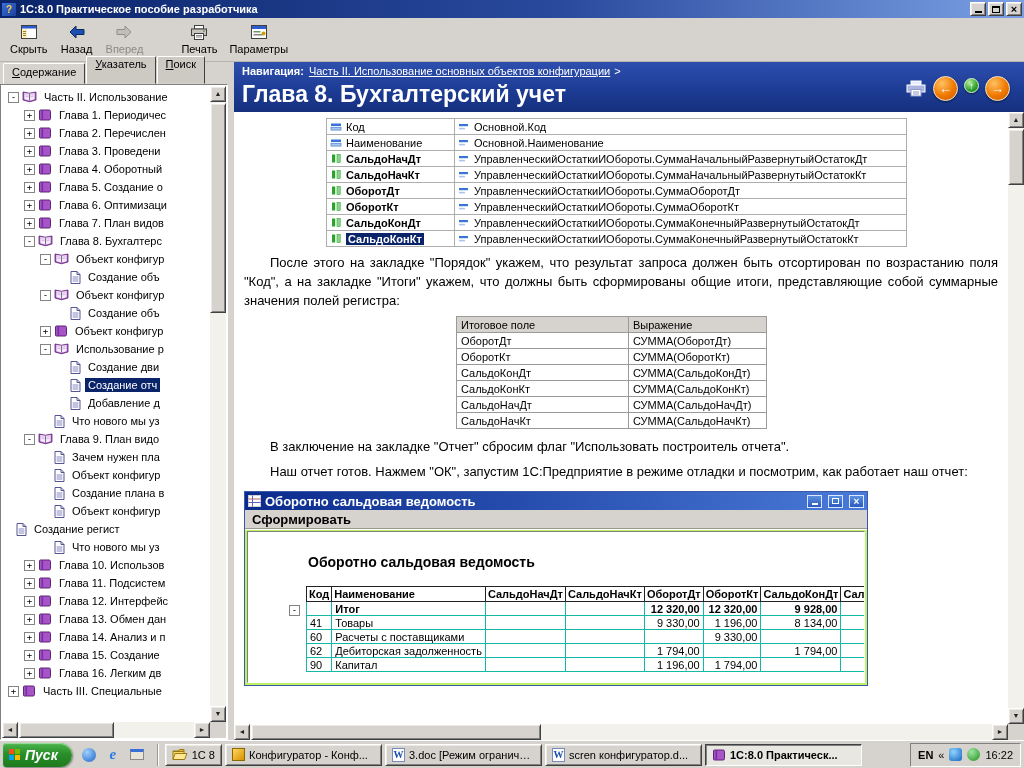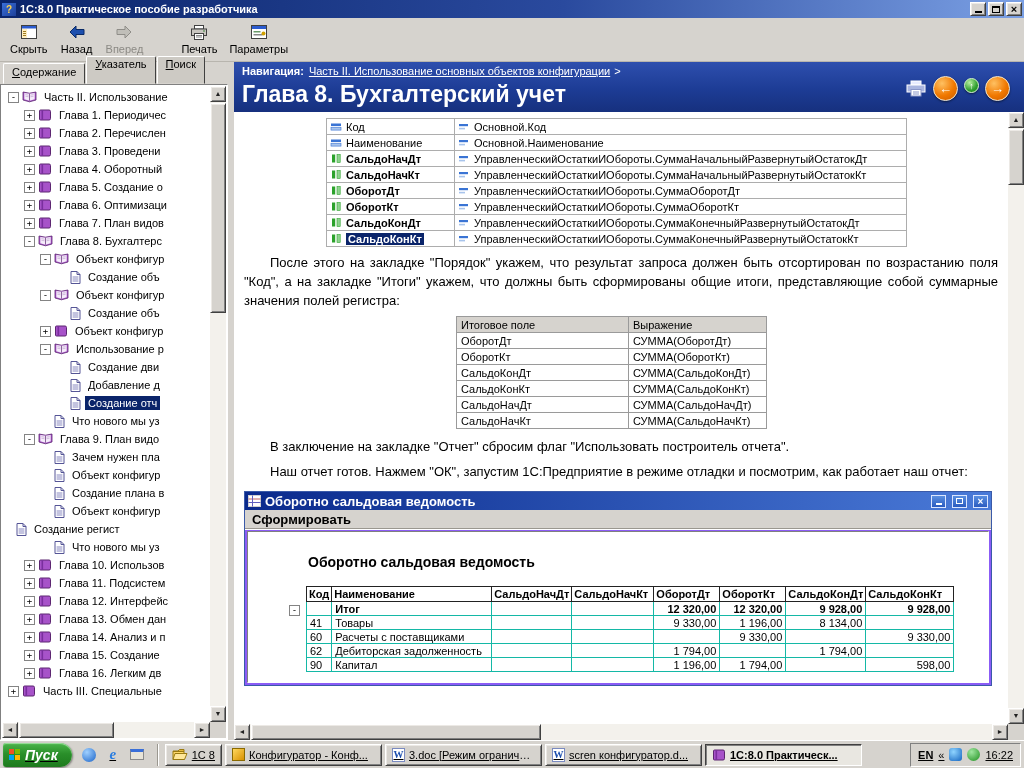--- a/index.html
+++ b/index.html
@@ -94,21 +94,21 @@
   .b{font-weight:bold;}
   .sel{background:#0a246a;color:#fff;font-weight:bold;padding:0 2px;}
 
   p.doc{margin:6px 0;text-indent:26px;text-align:justify;line-height:19px;}
 
   .ttab{border-collapse:collapse;margin:6px 0 8px 212px;font-size:11px;}
   .ttab th{background:#d6d3ce;font-weight:normal;text-align:left;}
   .ttab th,.ttab td{border:1px solid #9a9a9a;height:16px;padding:0 4px;white-space:nowrap;}
 
   
-  .repwin{width:748px;margin-top:10px;background:#8b5cf6;border:1px solid #3a5aa8;}
+  .repwin{width:624px;margin-top:10px;background:#bef264;border:1px solid #3a5aa8;}
   .rw-title{height:18px;display:flex;align-items:center;gap:4px;padding:0 3px;
     background:linear-gradient(90deg,#0a2a8c,#4a7ad8);}
   .rw-text{color:#fff;font-weight:bold;flex:1;white-space:nowrap;}
   .rw-btn{width:15px;height:13px;margin-left:2px;background:linear-gradient(180deg,#5b8fe0,#2a5bc0);
     border:1px solid #dce6ff;color:#fff;display:flex;align-items:center;justify-content:center;flex:none;}
   .rw-gmin{width:6px;height:7px;border-bottom:2px solid #fff;}
   .rw-gmax{width:7px;height:6px;border:1px solid #fff;}
   .rw-gclose{font-size:10px;line-height:9px;font-weight:bold;}
   .rw-cmd{height:19px;display:flex;align-items:center;padding:0 7px;background:#d6d3ce;
     border-bottom:1px solid #9a978f;box-shadow:0 1px 0 #fff;}
@@ -121,21 +121,21 @@
     background:#fff;font:9px/9px "DejaVu Sans Mono",monospace;text-align:center;}
   .rtab{border-collapse:collapse;table-layout:fixed;}
   .rtab th{border:1px solid #222;font-weight:bold;height:15px;padding:0 2px;text-align:left;
     white-space:nowrap;overflow:hidden;font-size:11px;}
   .rtab td{border:1px solid #14b8a6;height:14px;padding:0 3px;white-space:nowrap;overflow:hidden;}
   .rtab td.num{text-align:right;}
   .rtab tr.bold td{font-weight:bold;}
 
   
   .taskbar{position:absolute;left:0;right:0;bottom:0;height:28px;background:#d6d3ce;
-    border-top:1px solid #fff;display:flex;align-items:center;gap:3px;padding:0 3px;text-decoration:underline;}
+    border-top:1px solid #fff;display:flex;align-items:center;gap:3px;padding:0 3px;}
   .start{height:24px;display:flex;align-items:center;gap:5px;padding:0 14px 0 6px;color:#fff;
     font-weight:bold;font-style:italic;font-size:14px;border-radius:3px 12px 12px 3px;
     background:linear-gradient(180deg,#4cb64c,#2a8f2a 45%,#1d7a1d);
     box-shadow:inset 0 1px 1px #9fe09f,1px 1px 2px rgba(0,0,0,.4);}
   .winflag{display:inline-grid;grid-template-columns:5px 5px;gap:1px;}
   .winflag i{width:5px;height:5px;display:block;}
   .f1{background:#f25022;}.f2{background:#7fba00;}.f3{background:#00a4ef;}.f4{background:#ffb900;}
   .ql{display:flex;gap:2px;padding:0 3px;}
   .qbtn{width:22px;height:22px;display:flex;align-items:center;justify-content:center;}
   .qi-media{width:14px;height:14px;border-radius:50%;background:radial-gradient(circle at 35% 30%,#9fd0ff,#1c64c8);}
@@ -445,34 +445,34 @@
               <span class="texp-spacer"></span>
               <span class="ticn">
                 <svg width="11" height="13" viewBox="0 0 11 13">
                   <path d="M1 0.5 H7 L10 3.5 V12.5 H1 Z" fill="#fff" stroke="#555596"></path>
                   <path d="M7 0.5 L7 3.5 H10" fill="none" stroke="#555596"></path>
                   <line x1="2.6" y1="6" x2="8.4" y2="6" stroke="#8888c0"></line>
                   <line x1="2.6" y1="8" x2="8.4" y2="8" stroke="#8888c0"></line>
                   <line x1="2.6" y1="10" x2="8.4" y2="10" stroke="#8888c0"></line>
                 </svg>
               </span>
+              <span class="tlbl selected">Создание отч</span>
+            </div>
+            <div class="trow" style="padding-left: 54px;">
+              <span class="texp-spacer"></span>
+              <span class="ticn">
+                <svg width="11" height="13" viewBox="0 0 11 13">
+                  <path d="M1 0.5 H7 L10 3.5 V12.5 H1 Z" fill="#fff" stroke="#555596"></path>
+                  <path d="M7 0.5 L7 3.5 H10" fill="none" stroke="#555596"></path>
+                  <line x1="2.6" y1="6" x2="8.4" y2="6" stroke="#8888c0"></line>
+                  <line x1="2.6" y1="8" x2="8.4" y2="8" stroke="#8888c0"></line>
+                  <line x1="2.6" y1="10" x2="8.4" y2="10" stroke="#8888c0"></line>
+                </svg>
+              </span>
               <span class="tlbl">Добавление д</span>
-            </div>
-            <div class="trow" style="padding-left: 54px;">
-              <span class="texp-spacer"></span>
-              <span class="ticn">
-                <svg width="11" height="13" viewBox="0 0 11 13">
-                  <path d="M1 0.5 H7 L10 3.5 V12.5 H1 Z" fill="#fff" stroke="#555596"></path>
-                  <path d="M7 0.5 L7 3.5 H10" fill="none" stroke="#555596"></path>
-                  <line x1="2.6" y1="6" x2="8.4" y2="6" stroke="#8888c0"></line>
-                  <line x1="2.6" y1="8" x2="8.4" y2="8" stroke="#8888c0"></line>
-                  <line x1="2.6" y1="10" x2="8.4" y2="10" stroke="#8888c0"></line>
-                </svg>
-              </span>
-              <span class="tlbl selected">Создание отч</span>
             </div>
             <div class="trow" style="padding-left: 38px;">
               <span class="texp-spacer"></span>
               <span class="ticn">
                 <svg width="11" height="13" viewBox="0 0 11 13">
                   <path d="M1 0.5 H7 L10 3.5 V12.5 H1 Z" fill="#fff" stroke="#555596"></path>
                   <path d="M7 0.5 L7 3.5 H10" fill="none" stroke="#555596"></path>
                   <line x1="2.6" y1="6" x2="8.4" y2="6" stroke="#8888c0"></line>
                   <line x1="2.6" y1="8" x2="8.4" y2="8" stroke="#8888c0"></line>
                   <line x1="2.6" y1="10" x2="8.4" y2="10" stroke="#8888c0"></line>

